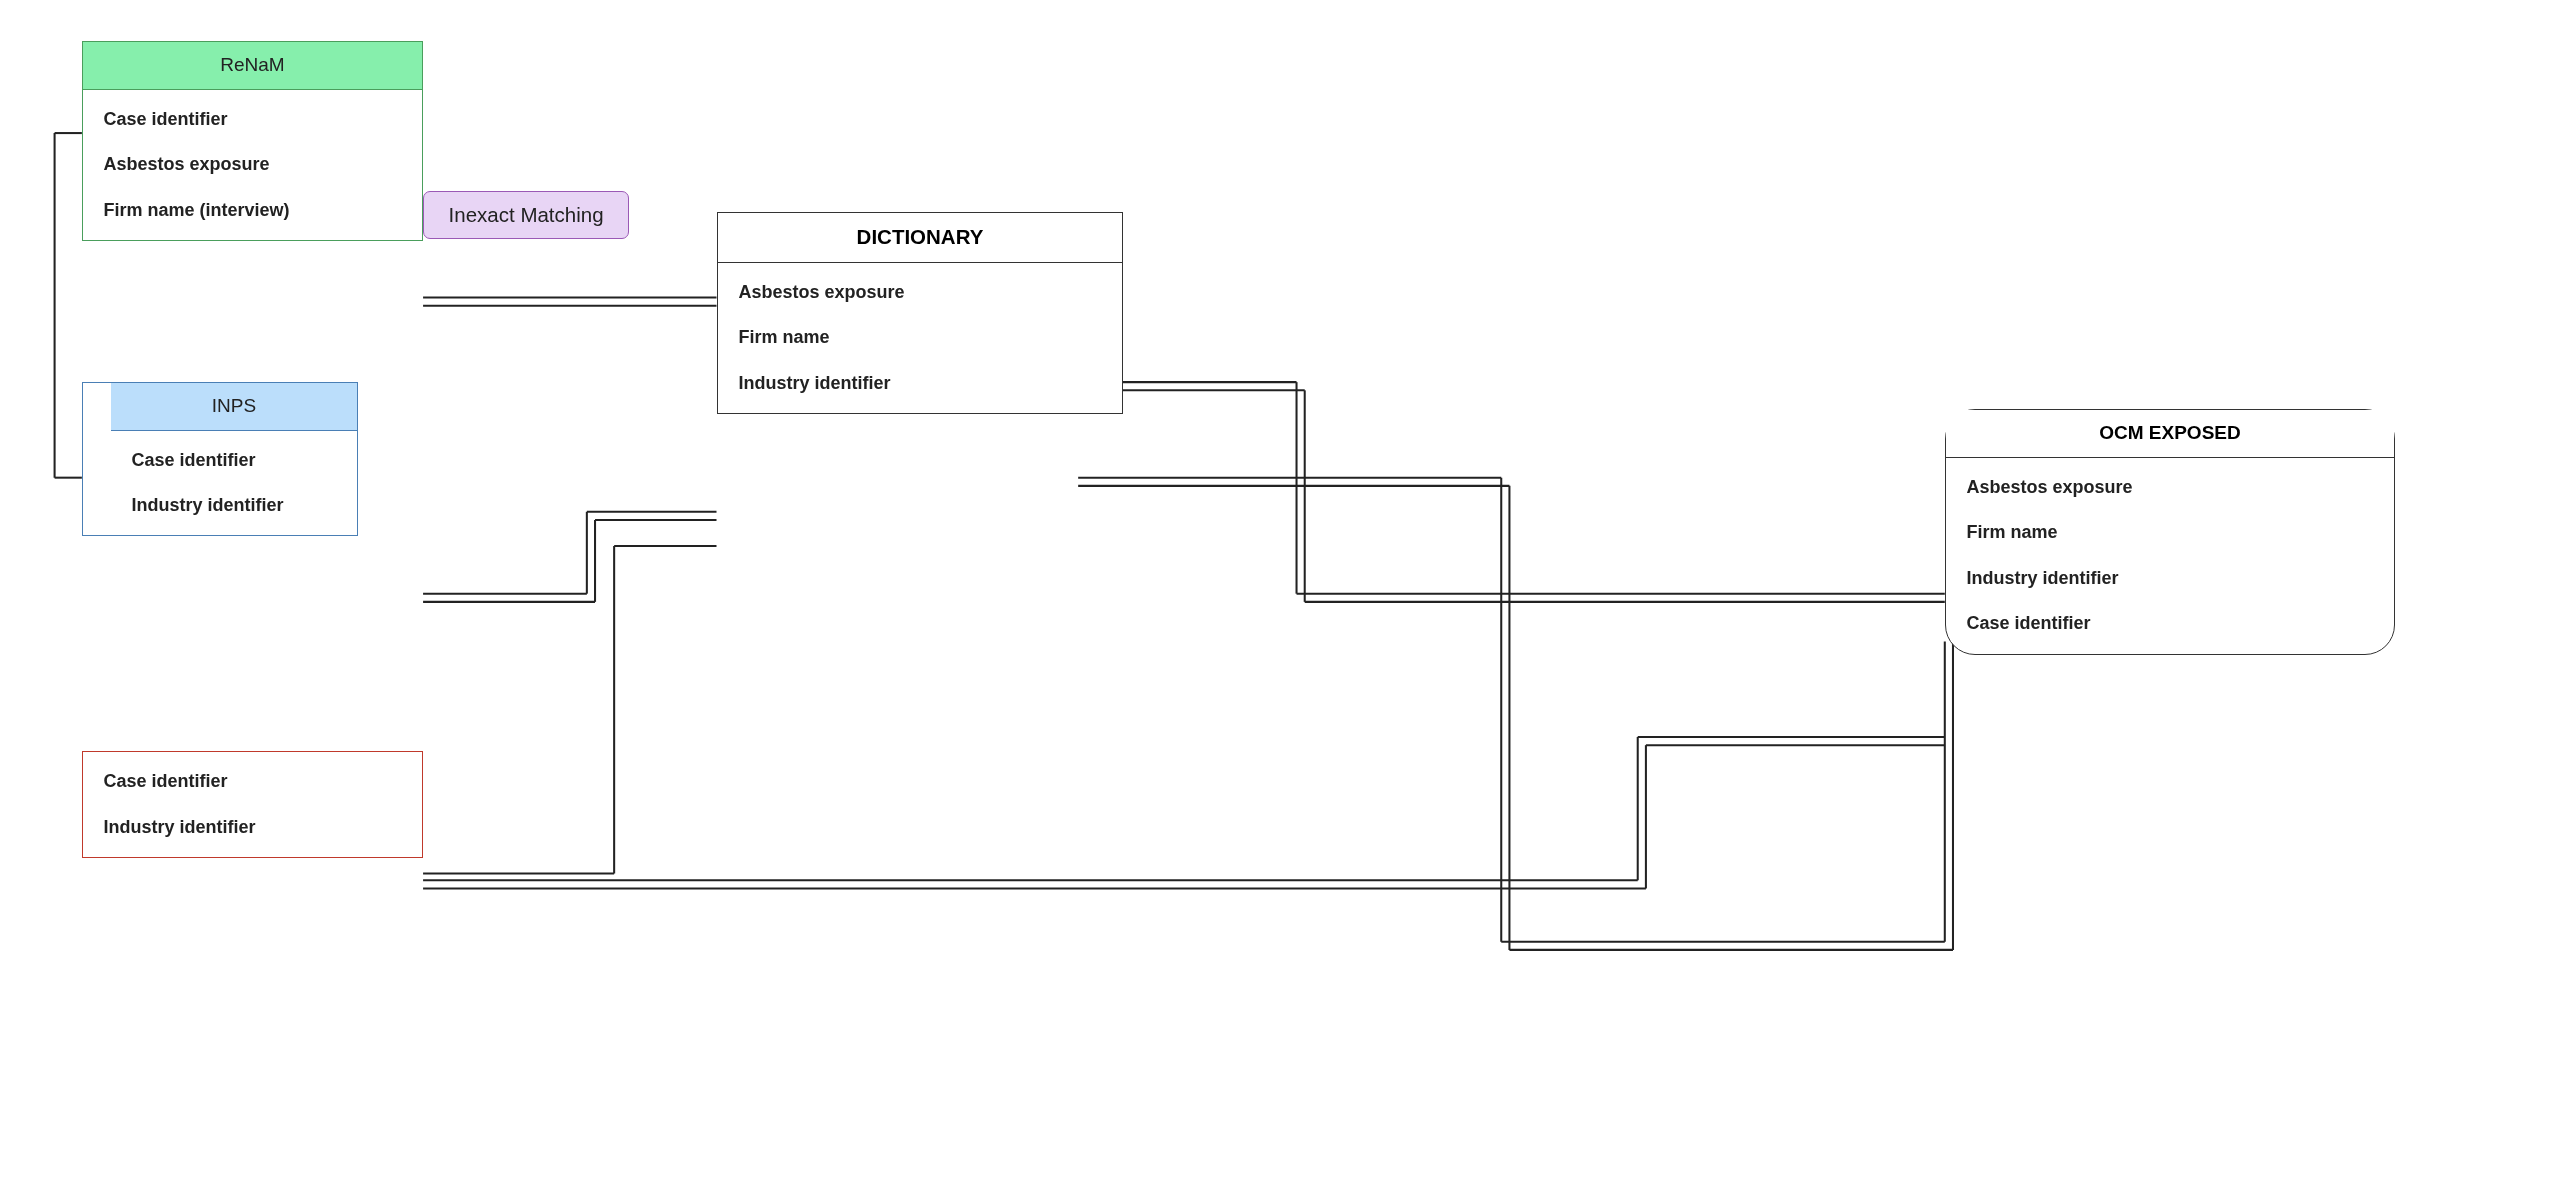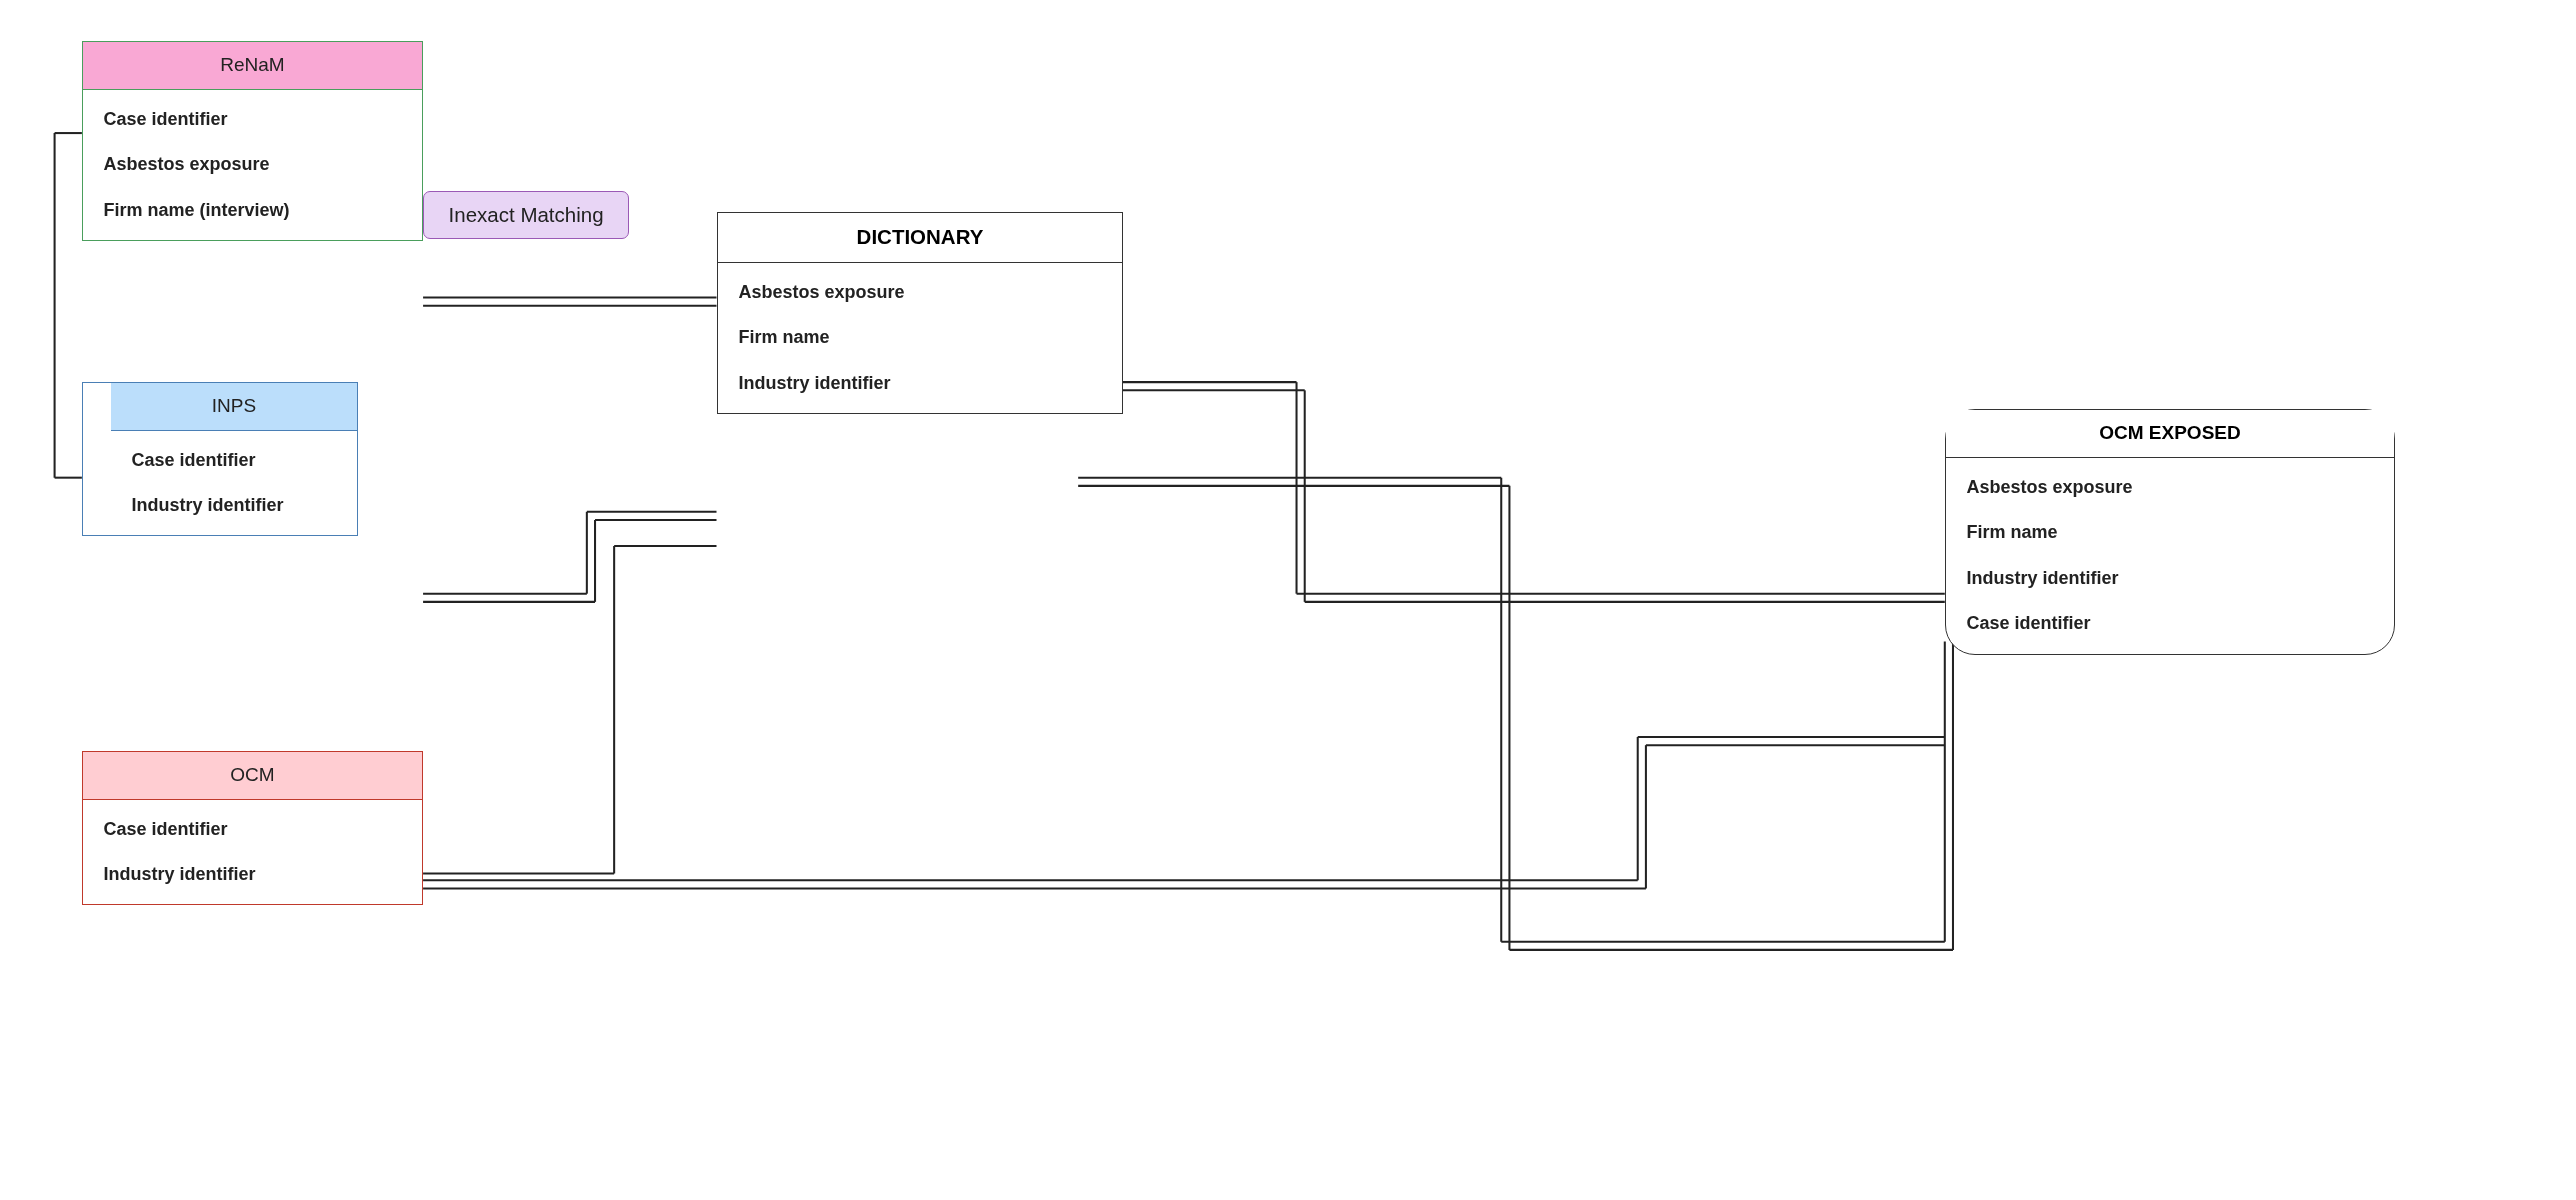--- a/index.html
+++ b/index.html
@@ -45,21 +45,21 @@
     }
 
     
     .box-renam {
       left: 82px;
       top: 41px;
       width: 341px;
       border-color: #4a9e5c;
     }
     .box-renam .box-header {
-      background: #f9a8d4;
+      background: #86efac;
       border-bottom-color: #4a9e5c;
       color: #222;
     }
 
     
     .box-inps {
       left: 82px;
       top: 382px;
       width: 276px;
       border-color: #4a7fb5;
@@ -200,21 +200,20 @@
 
   <div class="db-box box-inps">
     <div class="box-header">INPS</div>
     <div class="box-body">
       <div class="box-field">Case identifier</div>
       <div class="box-field">Industry identifier</div>
     </div>
   </div>
 
   <div class="db-box box-ocm">
-    <div class="box-header">OCM</div>
     <div class="box-body">
       <div class="box-field">Case identifier</div>
       <div class="box-field">Industry identifier</div>
     </div>
   </div>
 
   <div class="db-box box-dict">
     <div class="box-header">DICTIONARY</div>
     <div class="box-body">
       <div class="box-field">Asbestos exposure</div>

